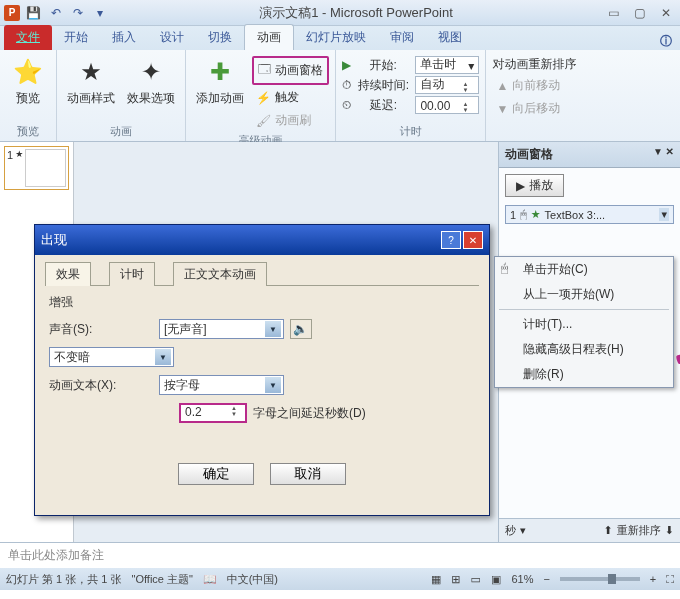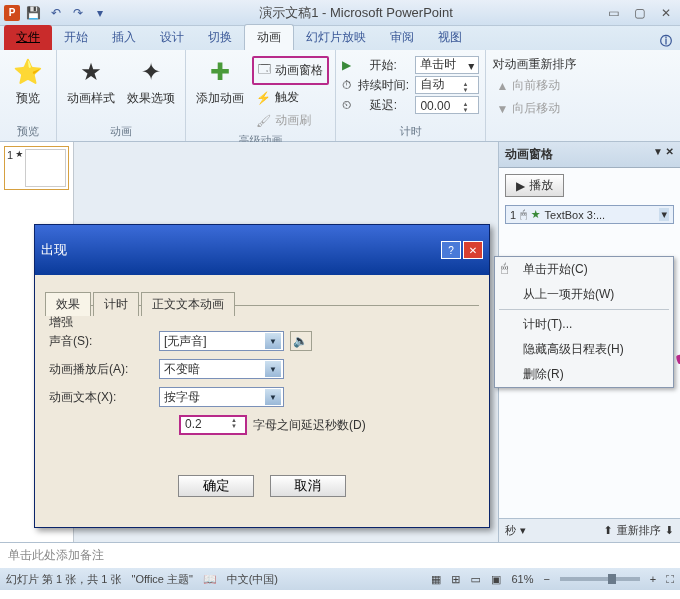--- a/index.html
+++ b/index.html
@@ -10,21 +10,21 @@
 .app-icon { width: 16px; height: 16px; background: #d04a1a; border-radius: 2px; color: #fff; font-size: 10px; font-weight: bold; display: flex; align-items: center; justify-content: center; margin-right: 6px; }
 .qat { display: flex; gap: 6px; align-items: center; }
 .qat-icon { width: 16px; height: 16px; display: flex; align-items: center; justify-content: center; color: #3b5998; }
 .title-text { flex: 1; text-align: center; color: #444; font-size: 13px; }
 .win-controls { display: flex; gap: 6px; }
 .win-btn { width: 20px; height: 16px; display: flex; align-items: center; justify-content: center; color: #555; }
 
 
 .ribbon-tabs { height: 24px; background: linear-gradient(#e0ecf6,#d8e6f2); display: flex; align-items: flex-end; padding-left: 4px; }
 .tab { padding: 4px 12px; color: #3b5998; cursor: pointer; }
-.tab-file { background: #c92b2b; color: #000000; border-radius: 3px 3px 0 0; text-decoration: underline; }
+.tab-file { background: #c92b2b; color: #5eead4; border-radius: 3px 3px 0 0; text-decoration: underline; }
 .tab-active { background: #f5f9fc; border: 1px solid #b0c0d0; border-bottom: none; border-radius: 3px 3px 0 0; color: #333; }
 .tab-help { margin-left: auto; margin-right: 8px; color: #3b5998; font-weight: bold; }
 
 
 .ribbon { height: 92px; background: linear-gradient(#f5f9fc,#e8f0f8); border-bottom: 1px solid #b0c0d0; display: flex; }
 .ribbon-group { border-right: 1px solid #c8d4e0; display: flex; flex-direction: column; padding: 2px 6px 0; }
 .ribbon-group-body { flex: 1; display: flex; align-items: flex-start; gap: 4px; }
 .ribbon-group-label { text-align: center; color: #6a7a8a; font-size: 11px; padding: 2px 0; }
 .big-btn { display: flex; flex-direction: column; align-items: center; gap: 2px; padding: 4px; min-width: 44px; }
 .big-icon { width: 32px; height: 32px; display: flex; align-items: center; justify-content: center; font-size: 24px; }
@@ -54,27 +54,27 @@
 
 .context-menu { position: absolute; top: 256px; left: 494px; width: 180px; background: #f4f6f8; border: 1px solid #8898b0; box-shadow: 2px 2px 4px rgba(0,0,0,0.3); z-index: 50; }
 .menu-item { padding: 4px 8px 4px 28px; position: relative; }
 .menu-item.highlighted { background: #fce8a8; border: 1px solid #e8c860; padding: 3px 7px 3px 27px; }
 .menu-sep { height: 1px; background: #c0c8d0; margin: 2px 4px; }
 .menu-icon { position: absolute; left: 6px; top: 4px; width: 14px; height: 14px; }
 .checkmark { position: absolute; right: -24px; top: 83px; font-size: 28px; color: #b82a8a; font-weight: bold; }
 
 
 .dialog { position: absolute; top: 224px; left: 34px; width: 456px; background: #efe9dc; border: 1px solid #0a246a; box-shadow: 3px 3px 6px rgba(0,0,0,0.4); z-index: 40; }
-.dialog-title { background: linear-gradient(#3b6bd8,#0a3a9a); color: #fff; padding: 16px 6px; display: flex; justify-content: space-between; align-items: center; font-size: 13px; }
+.dialog-title { background: linear-gradient(#3b6bd8,#0a3a9a); color: #fff; padding: 6px 6px; display: flex; justify-content: space-between; align-items: center; font-size: 13px; }
 .dialog-close { display: flex; gap: 2px; }
 .dlg-btn { width: 20px; height: 18px; background: #d84030; border: 1px solid #fff; color: #fff; display: flex; align-items: center; justify-content: center; font-size: 10px; }
 .dlg-help { background: #4a7ad8; }
 .dialog-body { padding: 6px 10px 10px; }
 .dlg-tabs { display: flex; border-bottom: 1px solid #a0a090; }
-.dlg-tab { padding: 3px 10px; border: 1px solid #a0a090; border-bottom: none; background: #efe9dc; margin-right: 2px; position: relative; top: 11px; }
+.dlg-tab { padding: 3px 10px; border: 1px solid #a0a090; border-bottom: none; background: #efe9dc; margin-right: 18px; position: relative; top: 1px; }
 .dlg-tab.active { background: #f8f4e8; }
 .dlg-section { padding: 8px 4px; }
 .dlg-row { display: flex; align-items: center; margin-bottom: 8px; }
 .dlg-label { width: 110px; }
 .dlg-select { width: 125px; height: 20px; border: 1px solid #7a90b8; background: #fff; display: flex; align-items: center; justify-content: space-between; padding: 0 2px 0 4px; }
 .dlg-select .dd-arrow { width: 16px; height: 16px; background: linear-gradient(#cde0f0,#9ab8d8); display: flex; align-items: center; justify-content: center; font-size: 8px; color: #234; }
 .sound-icon { width: 22px; height: 20px; border: 1px solid #a0a090; margin-left: 6px; display: flex; align-items: center; justify-content: center; }
 .spin-box { width: 68px; height: 20px; border: 2px solid #b82a8a; background: #fff; display: flex; align-items: flex-start; padding: 0 2px 0 4px; }
 .spin-box .spinner-arrows { margin-left: auto; }
 .arrow-annotation { position: absolute; top: 330px; left: 334px; font-size: 28px; color: #b82a8a; }
@@ -308,31 +308,30 @@
       <span class="dlg-btn">✕</span>
     </div>
   </div>
   <div class="dialog-body">
     <div class="dlg-tabs">
       <div class="dlg-tab active">效果</div>
       <div class="dlg-tab">计时</div>
       <div class="dlg-tab">正文文本动画</div>
     </div>
     <div class="dlg-section">
-      <div style="">增强</div>
+      <div style="margin-bottom:8px">增强</div>
       <div class="dlg-row">
         <span class="dlg-label">声音(S):</span>
         <div class="dlg-select">
           <span>[无声音]</span>
           <span class="dd-arrow">▼</span>
         </div>
         <div class="sound-icon">🔈</div>
       </div>
       <div class="dlg-row">
-        <span class="dlg-label">动画播放后(A):</span>
         <div class="dlg-select">
           <span>不变暗</span>
           <span class="dd-arrow">▼</span>
         </div>
       </div>
       <div class="dlg-row">
         <span class="dlg-label">动画文本(X):</span>
         <div class="dlg-select">
           <span>按字母</span>
           <span class="dd-arrow">▼</span>

